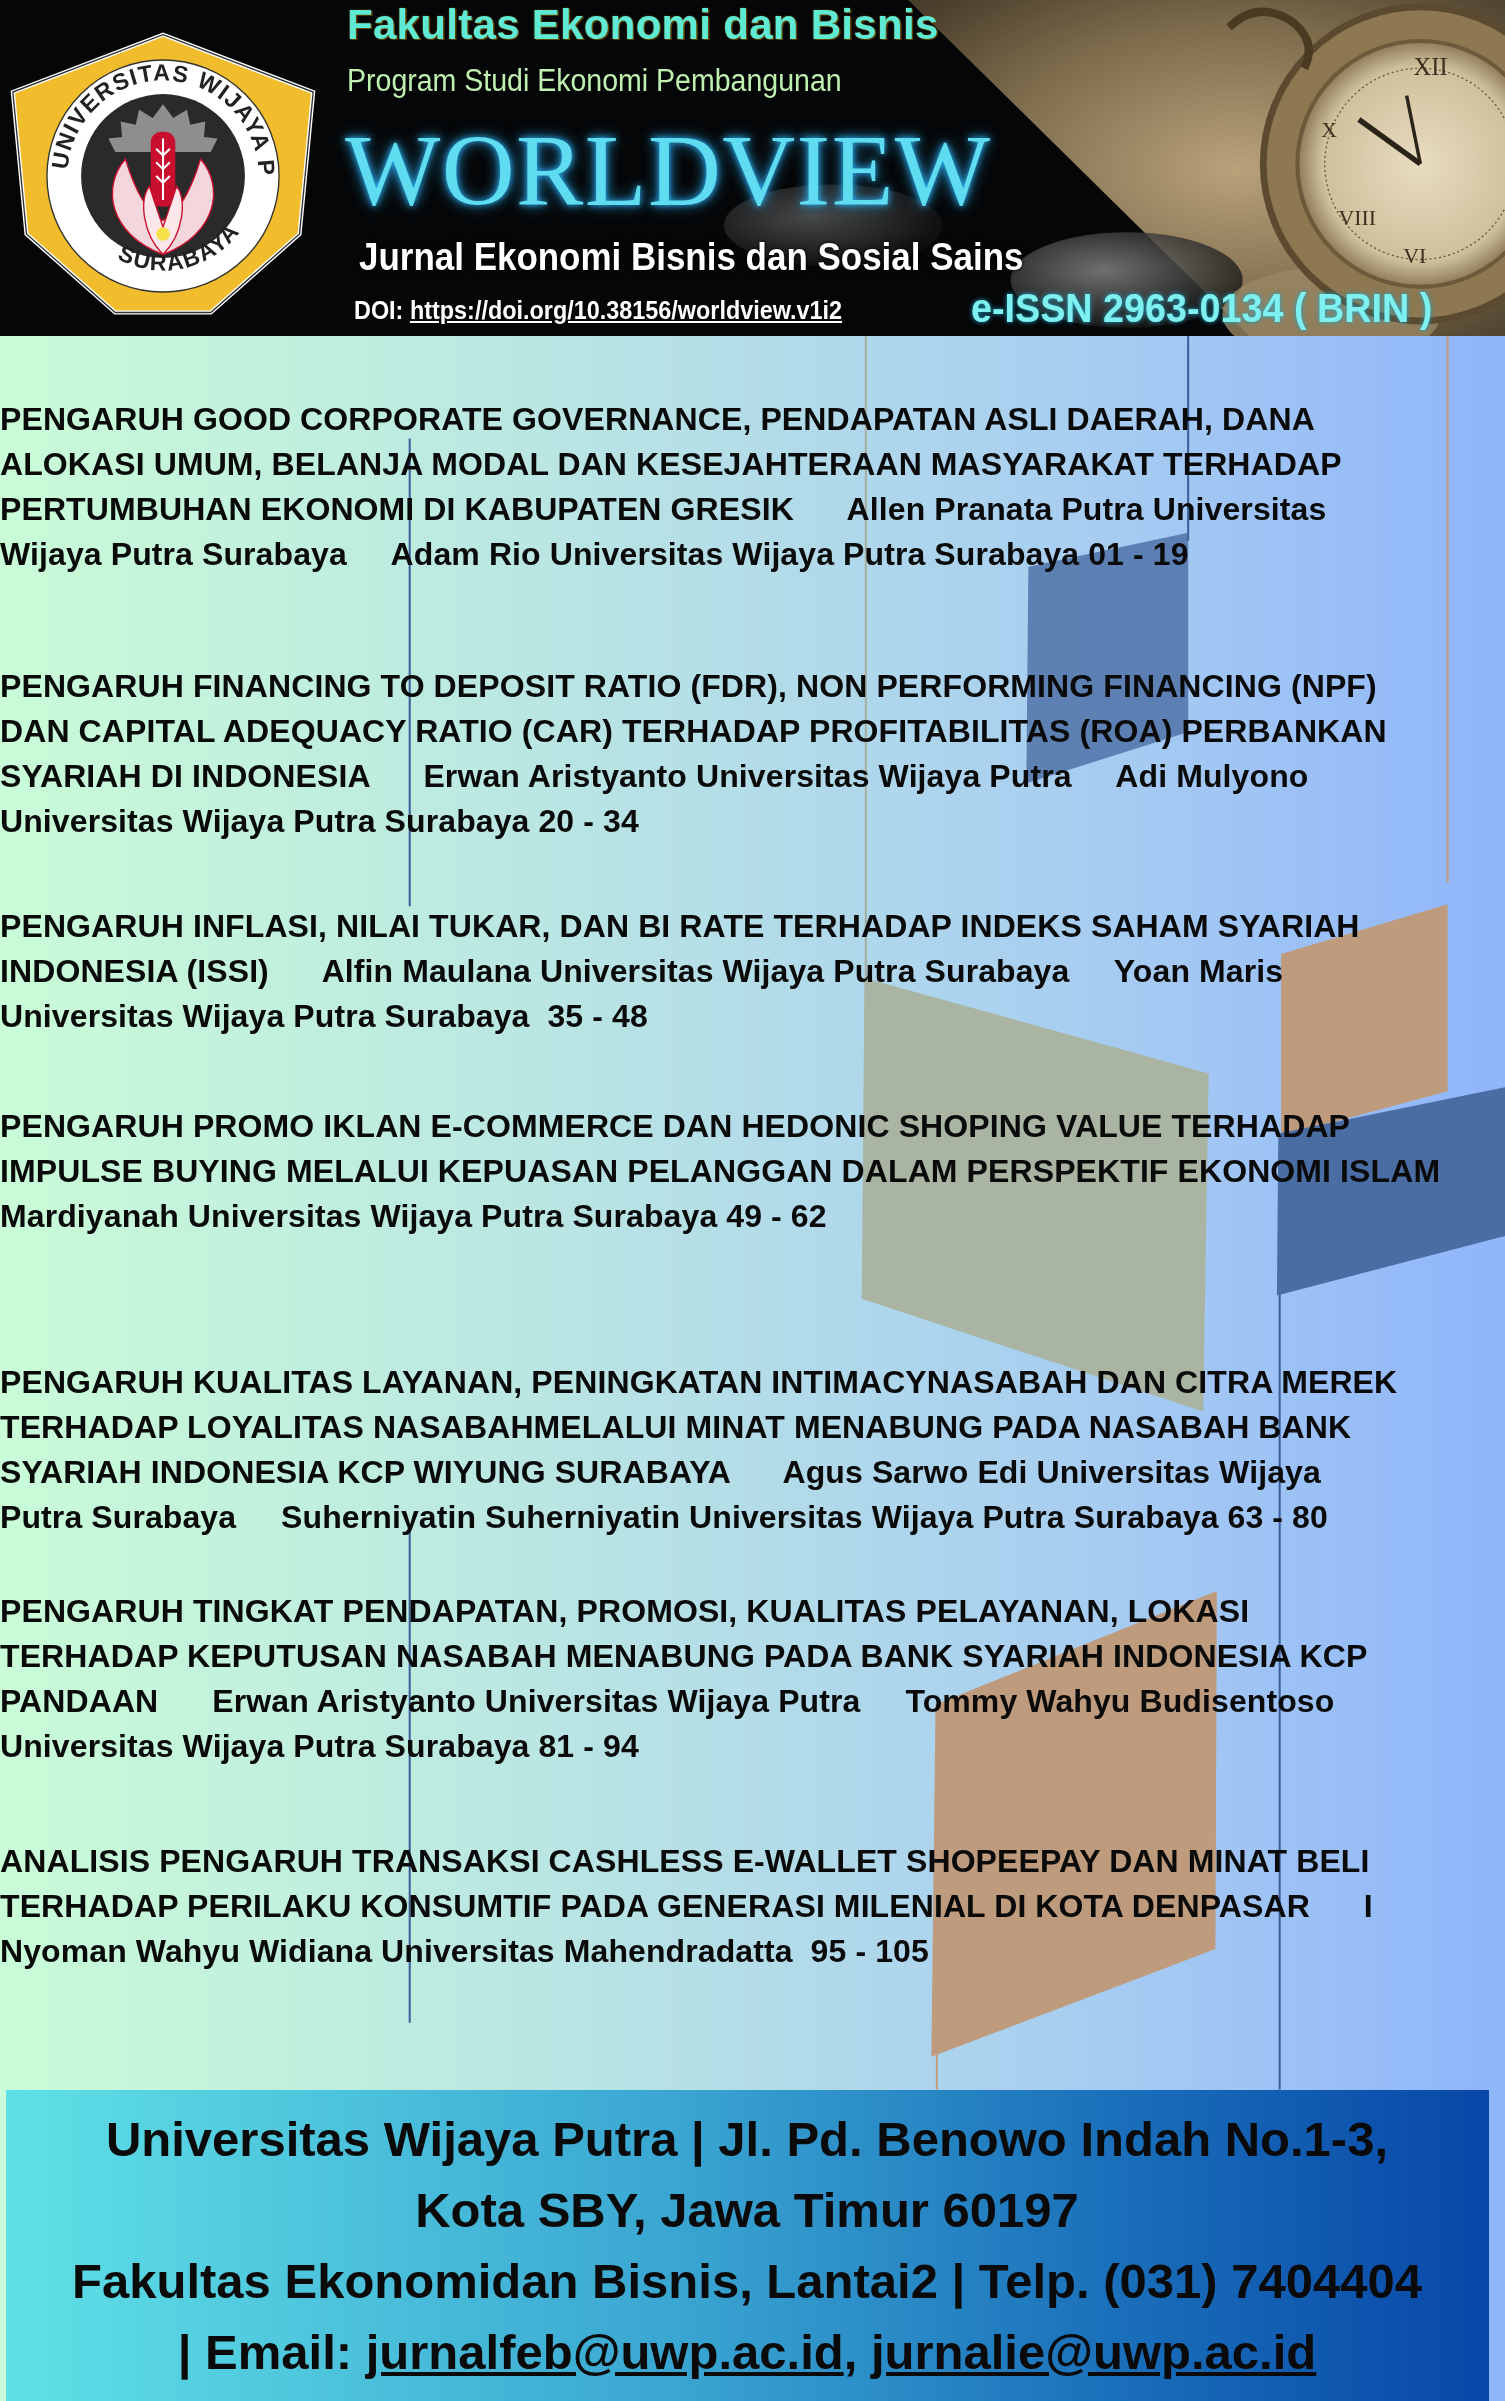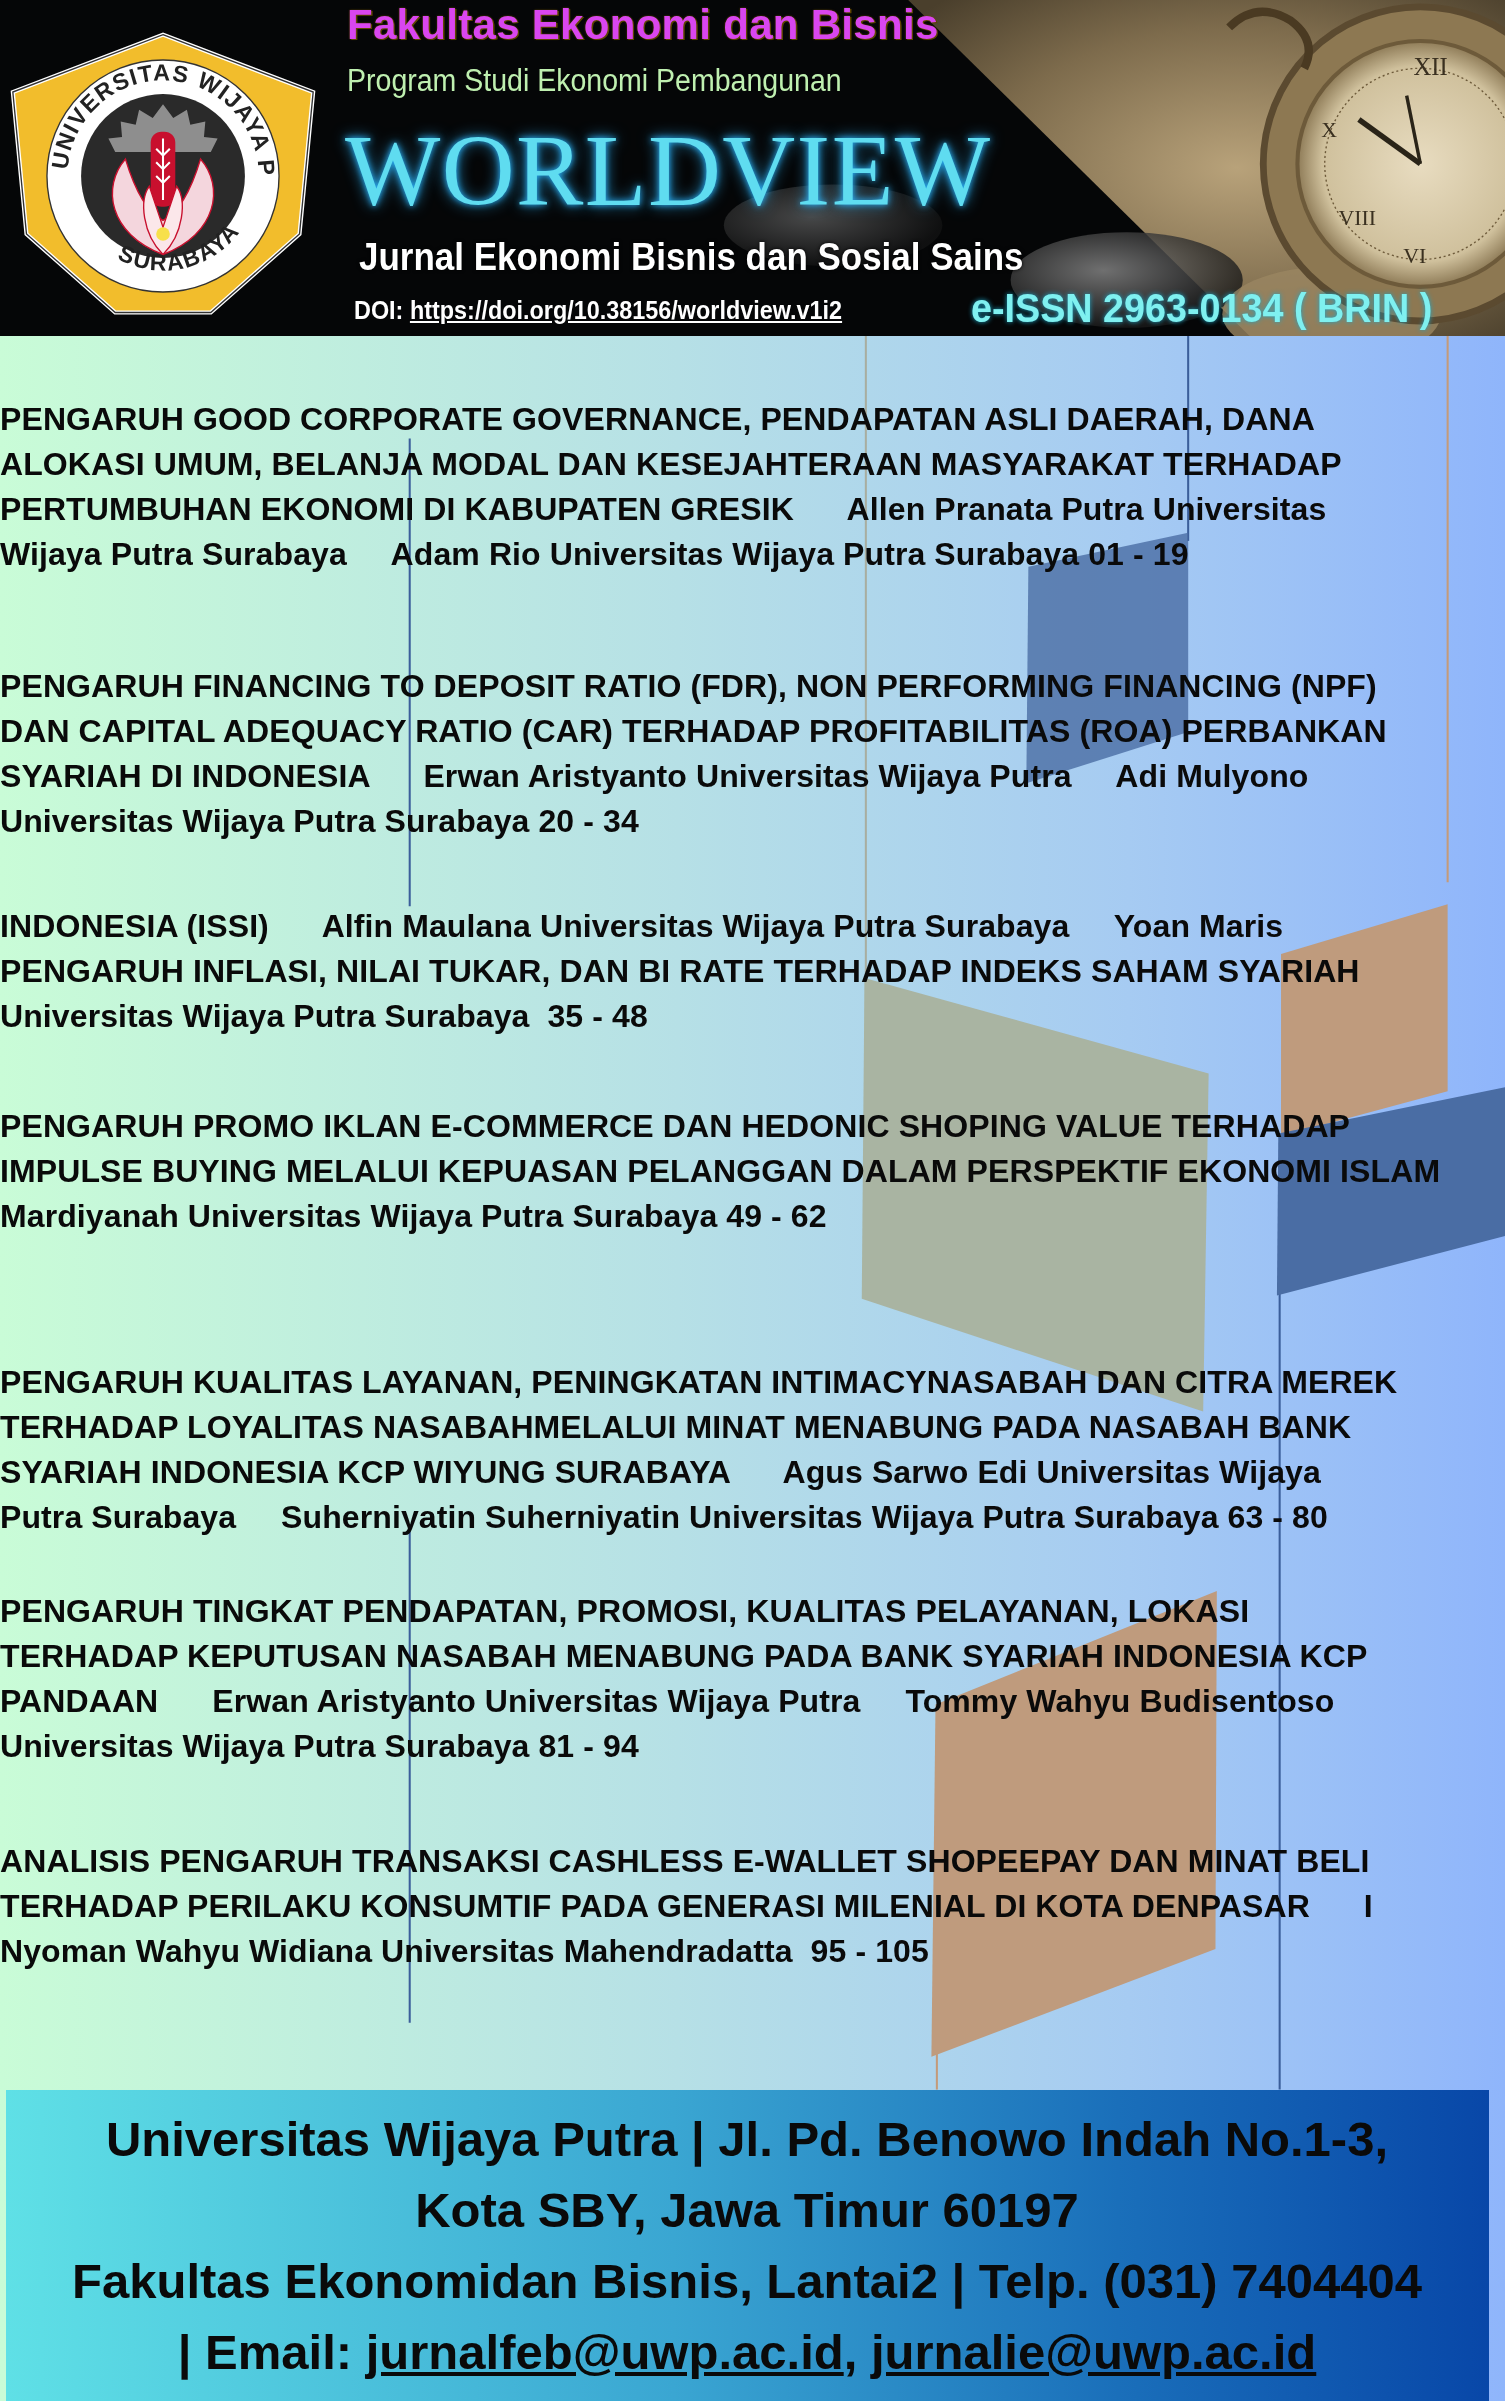--- a/index.html
+++ b/index.html
@@ -1,20 +1,20 @@
 <!DOCTYPE html>
 <html style="font-size:11px"><head>
 <meta charset="utf-8">
 <style>
   html, body { margin:0; padding:0; }
   body { width:1505px; height:2401px; position:relative; overflow:hidden; font-family:"Liberation Sans", sans-serif; }
   .header { position:absolute; left:0; top:0; width:1505px; height:336px; background:#050607; overflow:hidden; }
   .header-photo { position:absolute; left:0; top:0; width:1505px; height:336px; }
   .logo { position:absolute; left:5.5px; top:29px; width:314px; height:294px; }
-  .h-faculty { position:absolute; left:347px; top:1.4px; font-size:42px; font-weight:bold; color:#d946ef; text-shadow:0 0 2px #6b4d00, 1.4px 1.4px 0 #5a4300; letter-spacing:0.3px; white-space:nowrap; }
+  .h-faculty { position:absolute; left:347px; top:1.4px; font-size:42px; font-weight:bold; color:#5eead4; text-shadow:0 0 2px #6b4d00, 1.4px 1.4px 0 #5a4300; letter-spacing:0.3px; white-space:nowrap; }
   .h-program { position:absolute; left:347px; top:63px; font-size:31px; color:#bff0b0; white-space:nowrap; transform:scaleX(0.92); transform-origin:left; }
   .h-worldview { position:absolute; left:345px; top:113px; font-family:"Liberation Serif", serif; font-size:101px; color:#5fdcf0; letter-spacing:1.4px; text-shadow:0 0 6.8px #2bb5ff, 0 0 15px #2590c8; white-space:nowrap; }
   .h-journal { position:absolute; left:359px; top:236px; font-size:38px; font-weight:bold; color:#ffffff; white-space:nowrap; text-shadow:0 0 4.1px #000; transform:scaleX(0.92); transform-origin:left; }
   .h-doi { position:absolute; left:354px; top:295px; font-size:26px; font-weight:bold; color:#ffffff; white-space:nowrap; transform:scaleX(0.9); transform-origin:left; }
   .h-doi a { color:#ffffff; text-decoration:underline; }
   .h-issn { position:absolute; left:971px; top:285px; font-size:41px; font-weight:bold; color:#7ff0f0; text-shadow:0 0 5.5px #1ca6c8; white-space:nowrap; transform:scaleX(0.92); transform-origin:left; }
 
   .content { position:absolute; left:0; top:336px; width:1505px; height:2065px; background:linear-gradient(90deg,#c9fcd7 0%,#b6e0e6 45%,#a6cbf2 75%,#8fb5fb 100%); overflow:hidden; }
   .deco { position:absolute; left:0; top:0; width:1505px; height:2065px; }
 
@@ -116,22 +116,22 @@
     <span class="line">PERTUMBUHAN EKONOMI DI KABUPATEN GRESIK      Allen Pranata Putra Universitas</span>
     <span class="line">Wijaya Putra Surabaya     Adam Rio Universitas Wijaya Putra Surabaya 01 - 19</span>
   </div>
   <div class="article" style="top:328px;">
     <span class="line">PENGARUH FINANCING TO DEPOSIT RATIO (FDR), NON PERFORMING FINANCING (NPF)</span>
     <span class="line">DAN CAPITAL ADEQUACY RATIO (CAR) TERHADAP PROFITABILITAS (ROA) PERBANKAN</span>
     <span class="line">SYARIAH DI INDONESIA      Erwan Aristyanto Universitas Wijaya Putra     Adi Mulyono</span>
     <span class="line">Universitas Wijaya Putra Surabaya 20 - 34</span>
   </div>
   <div class="article" style="top:568px;">
+    <span class="line">PENGARUH INFLASI, NILAI TUKAR, DAN BI RATE TERHADAP INDEKS SAHAM SYARIAH</span>
     <span class="line">INDONESIA (ISSI)      Alfin Maulana Universitas Wijaya Putra Surabaya     Yoan Maris</span>
-    <span class="line">PENGARUH INFLASI, NILAI TUKAR, DAN BI RATE TERHADAP INDEKS SAHAM SYARIAH</span>
     <span class="line">Universitas Wijaya Putra Surabaya  35 - 48</span>
   </div>
   <div class="article" style="top:768px;">
     <span class="line">PENGARUH PROMO IKLAN E-COMMERCE DAN HEDONIC SHOPING VALUE TERHADAP</span>
     <span class="line">IMPULSE BUYING MELALUI KEPUASAN PELANGGAN DALAM PERSPEKTIF EKONOMI ISLAM</span>
     <span class="line">Mardiyanah Universitas Wijaya Putra Surabaya 49 - 62</span>
   </div>
   <div class="article" style="top:1024px;">
     <span class="line">PENGARUH KUALITAS LAYANAN, PENINGKATAN INTIMACYNASABAH DAN CITRA MEREK</span>
     <span class="line">TERHADAP LOYALITAS NASABAHMELALUI MINAT MENABUNG PADA NASABAH BANK</span>

